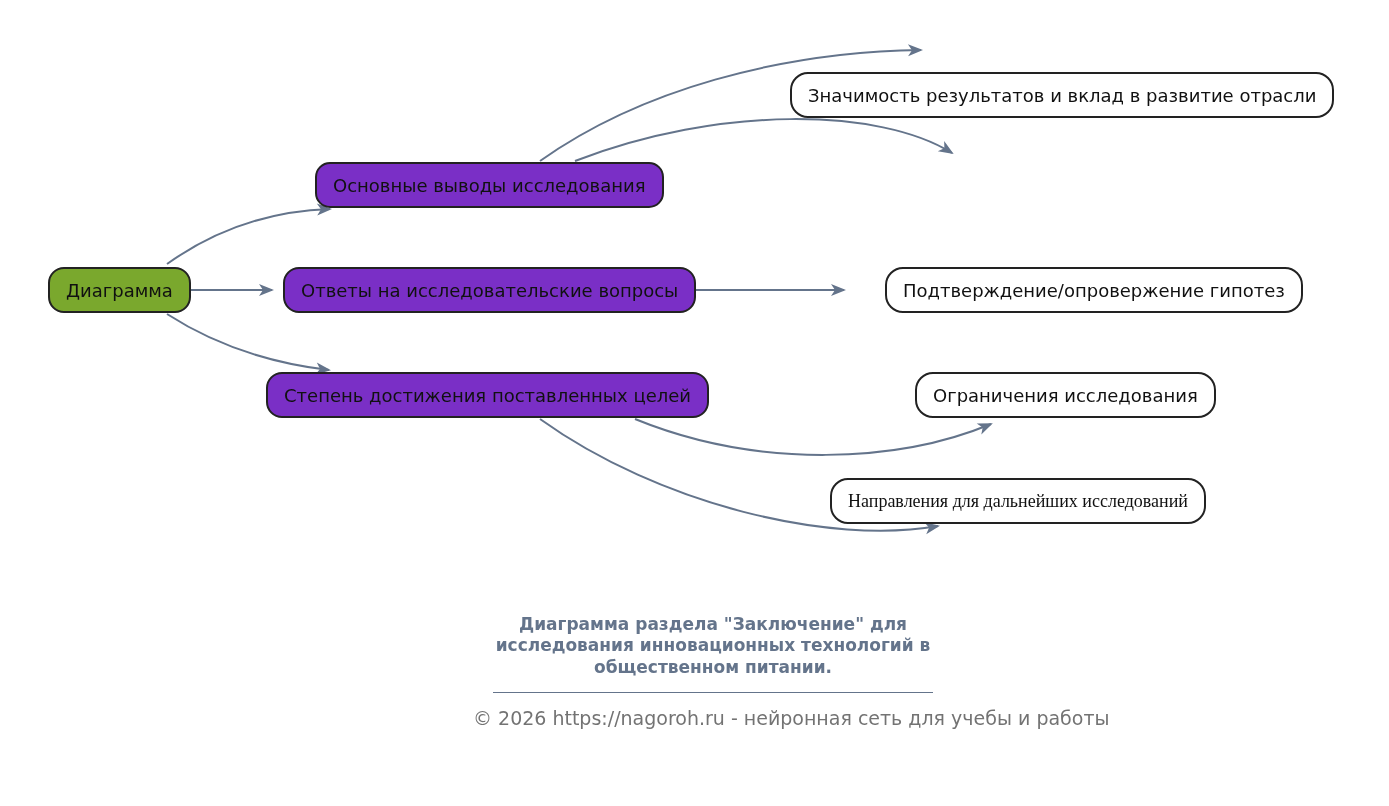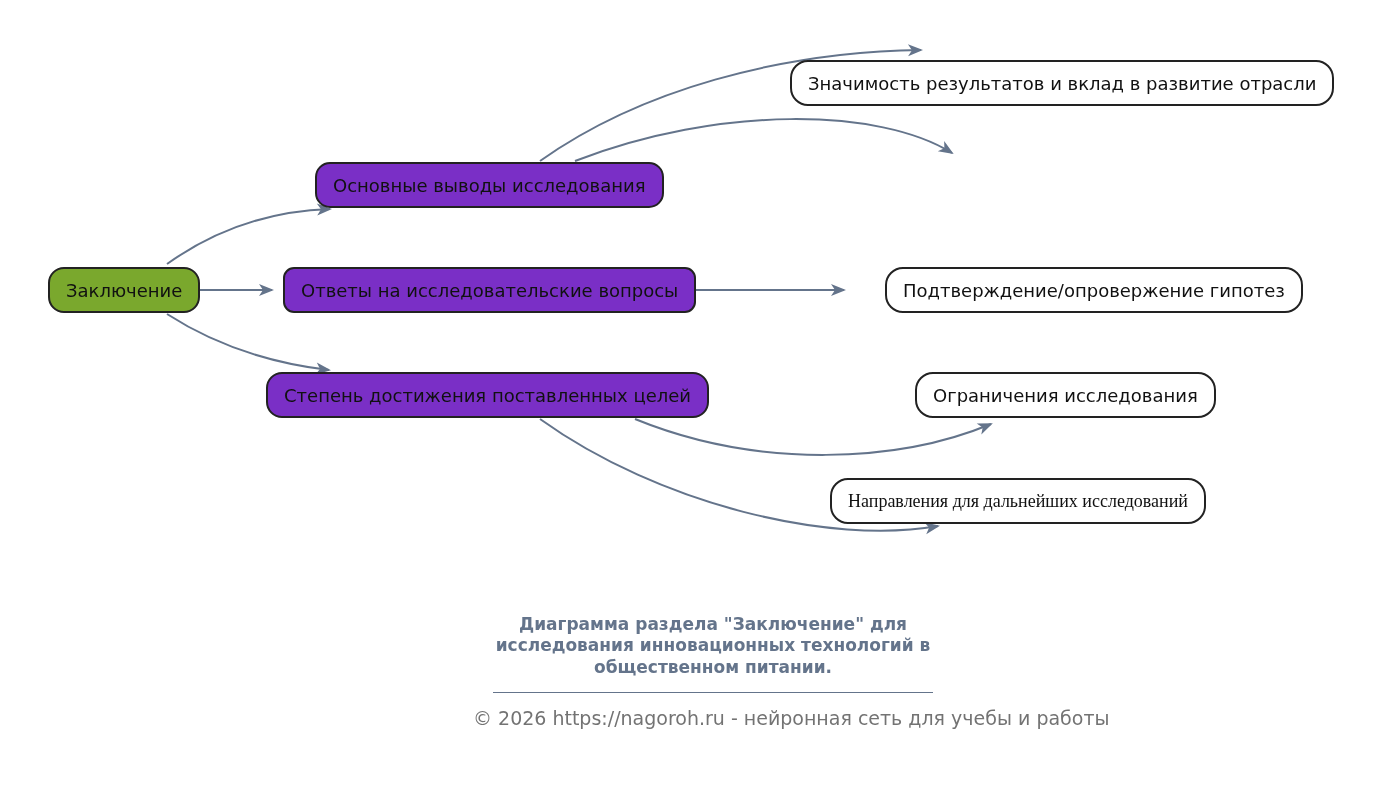--- a/index.html
+++ b/index.html
@@ -24,23 +24,23 @@
     font-size: 18px;
     color: #111111;
     border: 2px solid #222222;
     border-radius: 16px;
   }
   .node.root   { background: #7aa82d; left: 48px;  top: 267px; }
   .node.branch { background: #7a2fc6; }
   .node.leaf   { background: #ffffff; border-width: 2px; border-radius: 18px; }
 
   .node.b1 { left: 315px; top: 162px; border-radius: 15px; }
-  .node.b2 { left: 283px; top: 267px; border-radius: 11px; }
+  .node.b2 { left: 283px; top: 267px; }
   .node.b3 { left: 266px; top: 372px; text-align: right; }
-  .node.l1 { left: 790px; top: 60px;  }
+  .node.l1 { left: 790px; top: 72px;  }
   .node.l2 { left: 782px; top: 161px; }
   .node.l3 { left: 885px; top: 267px; }
   .node.l4 { left: 915px; top: 372px; }
   .node.l5 { left: 830px; top: 478px; font-family: Liberation Serif, serif; }
 
   .caption {
     position: absolute;
     left: 713px;
     top: 614px;
     transform: translateX(-50%);
@@ -84,21 +84,21 @@
       <path d="M167,314 C215,345 270,363 329,370" marker-end="url(#arrow)"></path>
       <path d="M540,161 C640,90 780,52 921,50" marker-end="url(#arrow)"></path>
       <path d="M575,161 C720,105 880,108 952,153" marker-end="url(#arrow)"></path>
       <path d="M690,290 L844,290" marker-end="url(#arrow)"></path>
       <path d="M635,419 C760,470 900,462 991,424" marker-end="url(#arrow)"></path>
       <path d="M540,419 C660,505 830,545 938,526" marker-end="url(#arrow)"></path>
     </g>
   </svg>
 
   <div class="node root">
-    <span>Заключение</span>
+    <span>Диаграмма</span>
   </div>
 
   <div class="node branch b1">
     <span>Основные выводы исследования</span>
   </div>
   <div class="node branch b2">
     <span>Ответы на исследовательские вопросы</span>
   </div>
   <div class="node branch b3">
     <span>Степень достижения поставленных целей</span>

